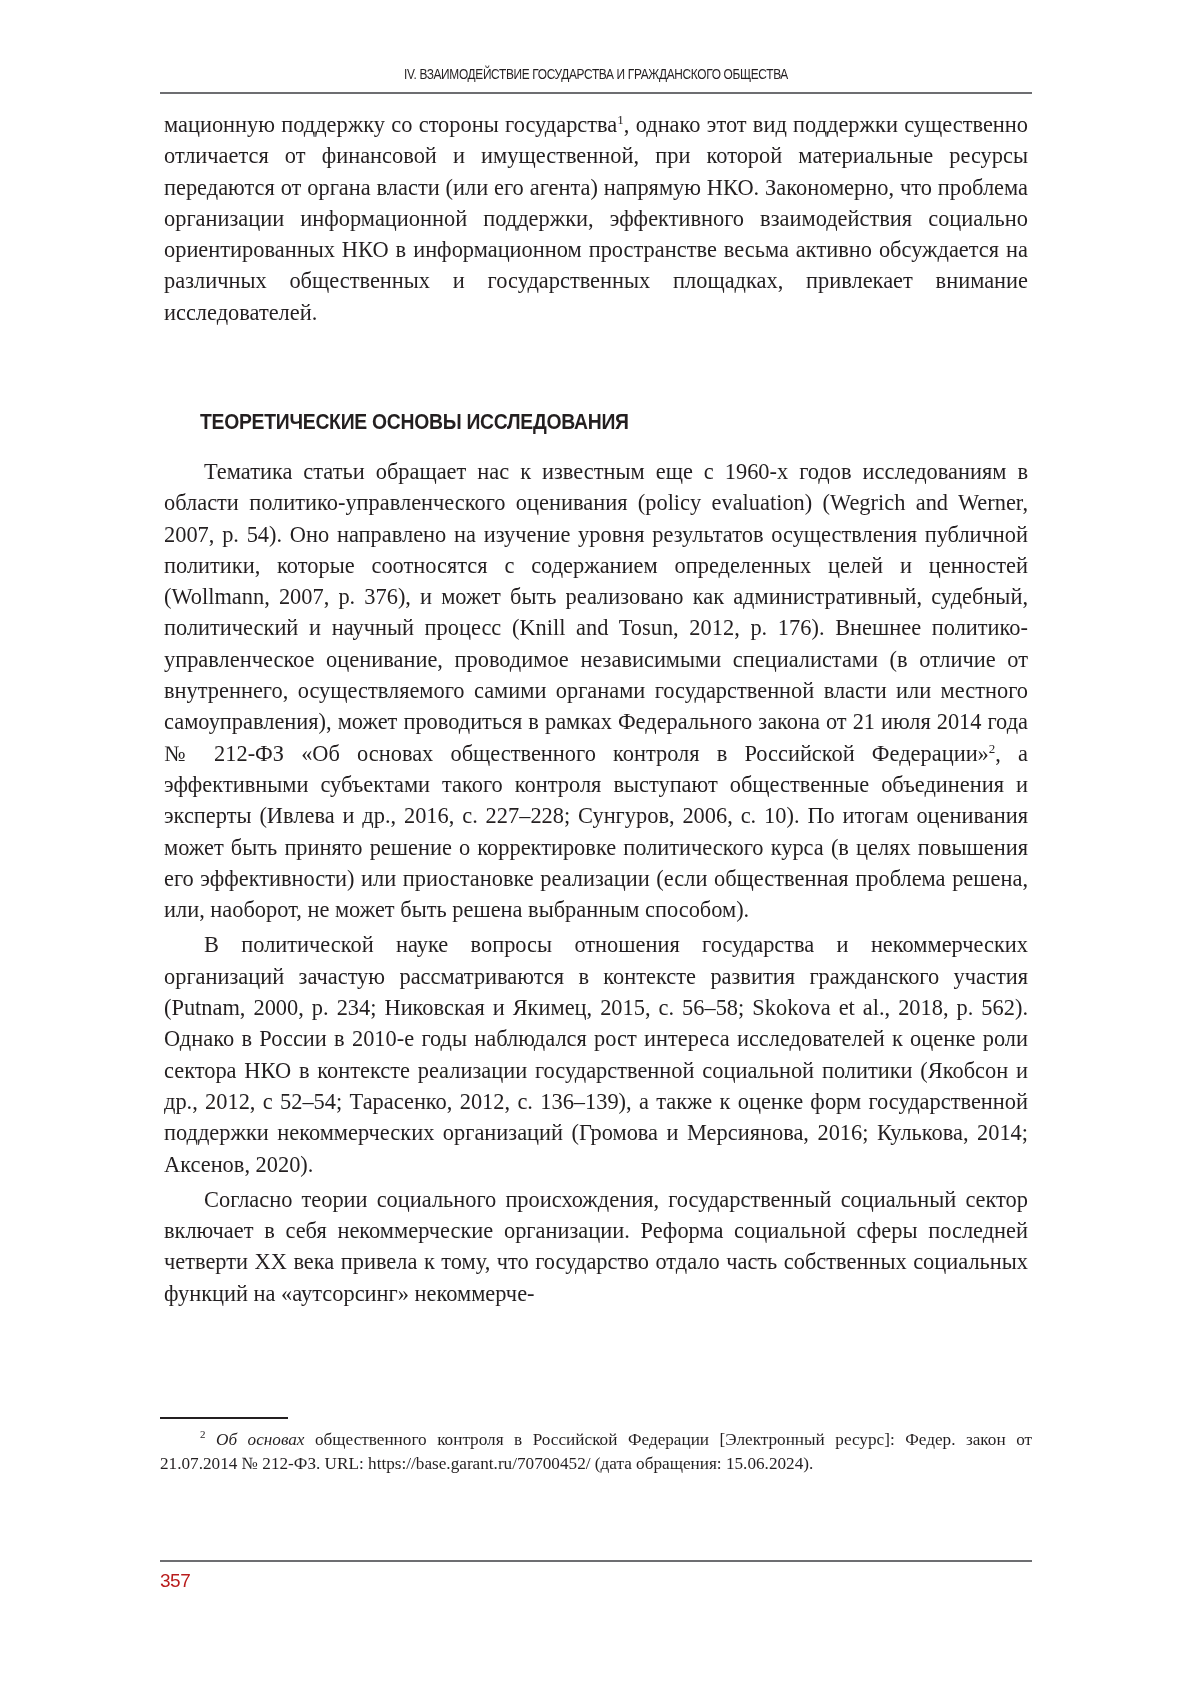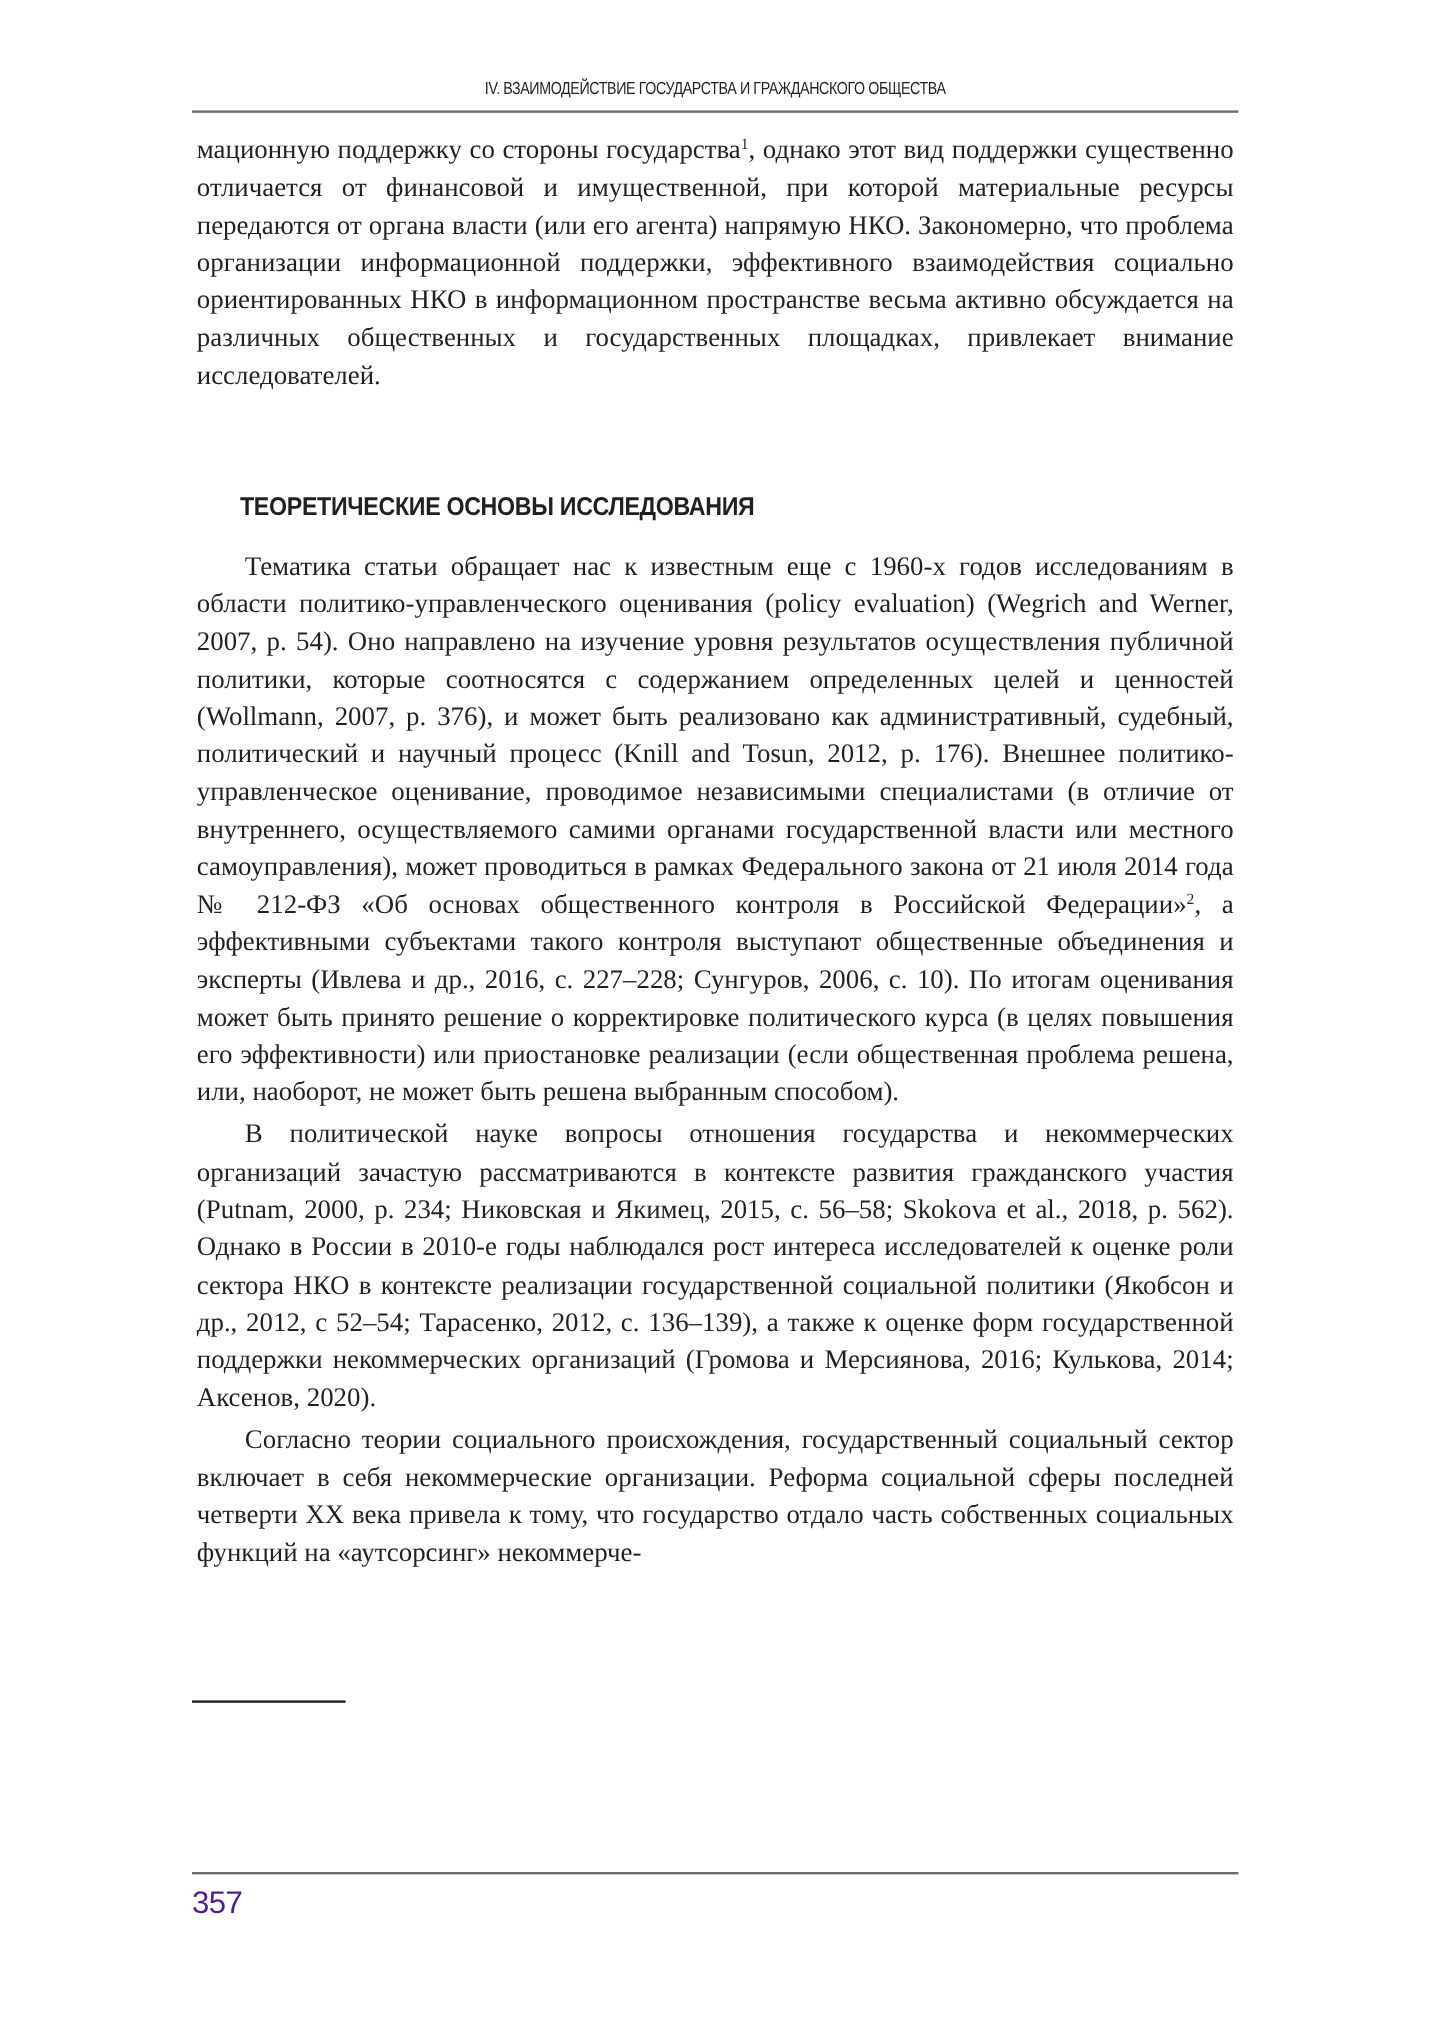--- a/index.html
+++ b/index.html
@@ -116,23 +116,23 @@
     top: 1560px;
     left: 0;
     width: 872px;
     border-top: 2px solid #6d6e71;
   }
   .page-number {
     position: absolute;
     top: 1570px;
     left: 0;
     font-family: "Liberation Sans", sans-serif;
-    font-size: 26px;
+    font-size: 19px;
     letter-spacing: -0.5px;
-    color: #4c1d95;
+    color: #b91c1c;
   }
 </style>
 </head>
 <body>
 
 <div class="page">
 
   <div class="running-head">IV. ВЗАИМОДЕЙСТВИЕ ГОСУДАРСТВА И ГРАЖДАНСКОГО ОБЩЕСТВА</div>
   <div class="head-rule"></div>
 
@@ -144,18 +144,19 @@
 
   <div class="block-main body-text">
     <p class="indent"><span>Тематика статьи обращает нас к известным еще с 1960-х годов исследо­ваниям в области политико-управленческого оценивания (policy evaluation) (Wegrich and Werner, 2007, p. 54). Оно направлено на изучение уровня резуль­татов осуществления публичной политики, которые соотносятся с содержа­нием определенных целей и ценностей (Wollmann, 2007, p. 376), и может быть реализовано как административный, судебный, политический и научный процесс (Knill and Tosun, 2012, p. 176). Внешнее политико-управленческое оценивание, проводимое независимыми специалистами (в отличие от вну­треннего, осуществляемого самими органами государственной власти или местного самоуправления), может проводиться в рамках Федерального закона от 21 июля 2014 года № 212-ФЗ «Об основах общественного контроля в Российской Федерации»</span><sup>2</sup><span>, а эффективными субъектами такого контроля выступают общественные объединения и эксперты (Ивлева и др., 2016, с. 227–228; Сунгуров, 2006, с. 10). По итогам оценивания может быть принято реше­ние о корректировке политического курса (в целях повышения его эффектив­ности) или приостановке реализации (если общественная проблема решена, или, наоборот, не может быть решена выбранным способом).</span></p>
     <p class="indent">В политической науке вопросы отношения государства и некоммерческих организаций зачастую рассматриваются в контексте развития гражданского участия (Putnam, 2000, p. 234; Никовская и Якимец, 2015, с. 56–58; Skokova et al., 2018, p. 562). Однако в России в 2010-е годы наблюдался рост интереса исследователей к оценке роли сектора НКО в контексте реализации государ­ственной социальной политики (Якобсон и др., 2012, с 52–54; Тарасенко, 2012, с. 136–139), а также к оценке форм государственной поддержки некоммер­ческих организаций (Громова и Мерсиянова, 2016; Кулькова, 2014; Аксенов, 2020).</p>
     <p class="indent">Согласно теории социального происхождения, государственный соци­альный сектор включает в себя некоммерческие организации. Реформа соци­альной сферы последней четверти XX века привела к тому, что государство отдало часть собственных социальных функций на «аутсорсинг» некоммерче-</p>
   </div>
 
   <div class="fn-rule"></div>
 
   <div class="footnotes">
+    <p><sup>2</sup> <em>Об основах</em><span> общественного контроля в Российской Федерации [Электронный ресурс]: Федер. закон от 21.07.2014 № 212-ФЗ. URL: https://base.garant.ru/70700452/ (дата обращения: 15.06.2024).</span></p>
   </div>
 
   <div class="foot-rule"></div>
   <div class="page-number">357</div>
 
 </div>
 
 </body></html>

